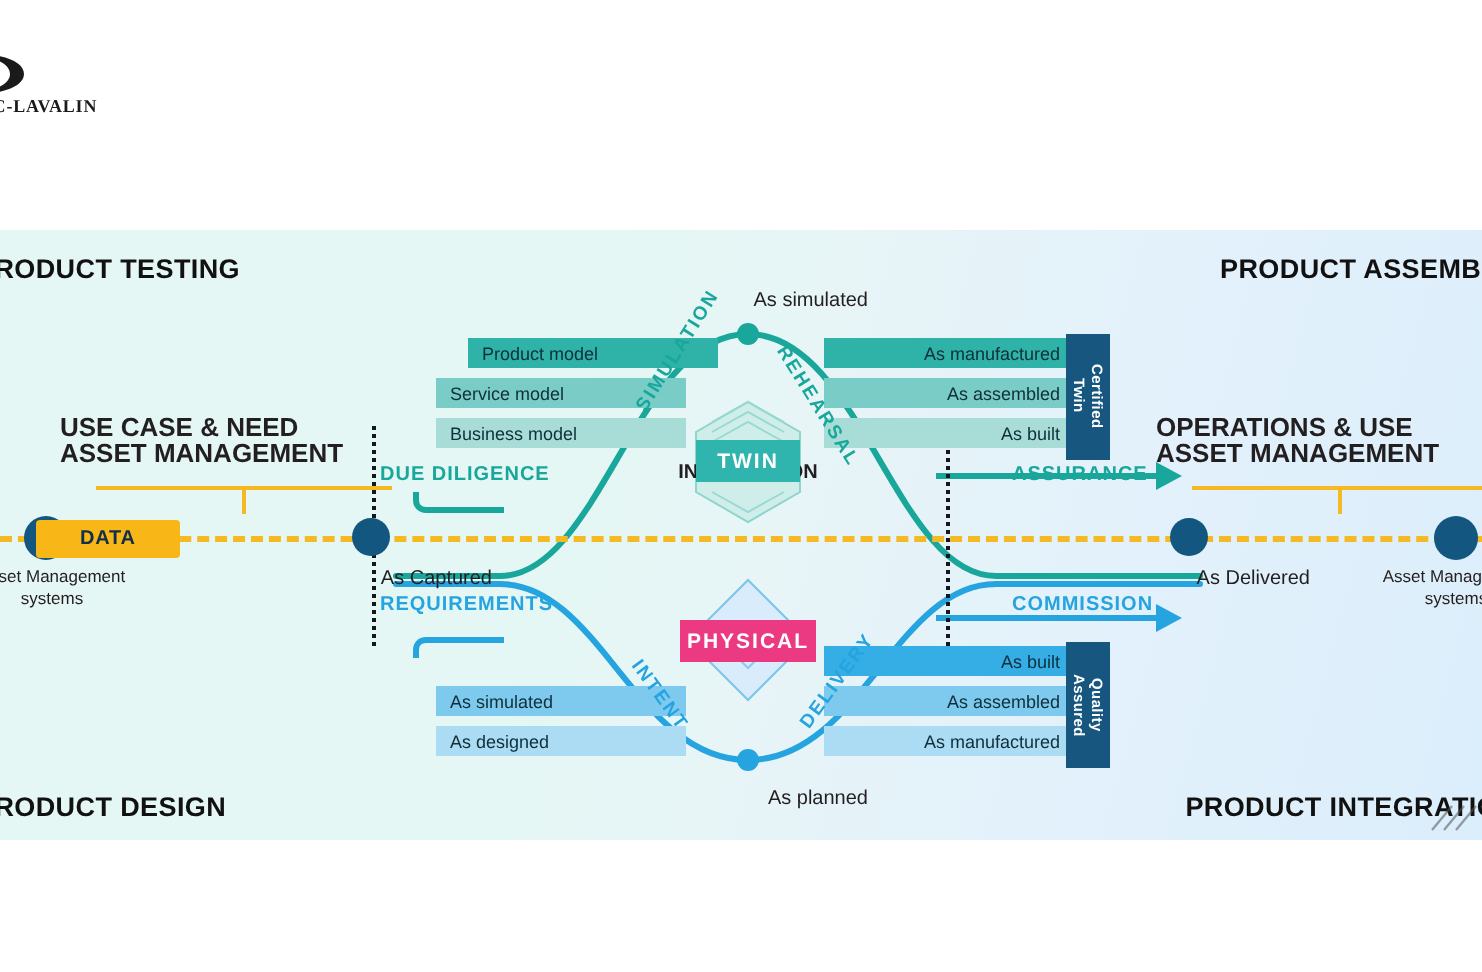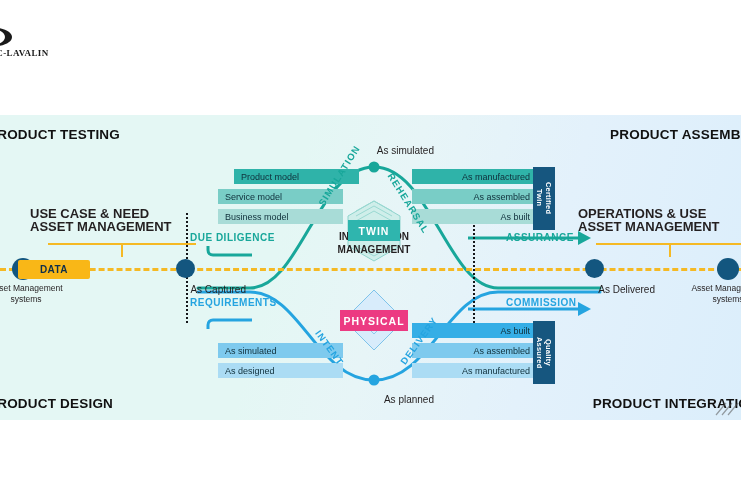--- a/index.html
+++ b/index.html
@@ -175,21 +175,20 @@
     <div class="sys-label" style="left:668px;top:168px;width:120px;">
       <div>Asset Management</div>
       <div>systems</div>
     </div>
 
     <div class="node-label" style="left:314px;top:30px;width:120px;">As simulated</div>
     <div class="node-label" style="left:314px;top:279px;width:120px;">As planned</div>
 
     <div class="centerlabel" style="left:314px;top:115px;width:120px;">
       <div>INFORMATION</div>
-      <div>MANAGEMENT</div>
     </div>
 
     <div class="badge twin" style="left:348px;top:105px;width:52px;">TWIN</div>
     <div class="badge physical" style="left:340px;top:195px;width:68px;">PHYSICAL</div>
 
     <div class="bar l" style="left:234px;top:54px;width:118px;background:#2fb3a9;">Product model</div>
     <div class="bar l" style="left:218px;top:94px;width:118px;background:#a8dcd7;">Business model</div>
     <div class="bar l" style="left:218px;top:74px;width:118px;background:#79cdc6;">Service model</div>
 
     <div class="bar r" style="left:412px;top:54px;width:118px;background:#2fb3a9;">As manufactured</div>

